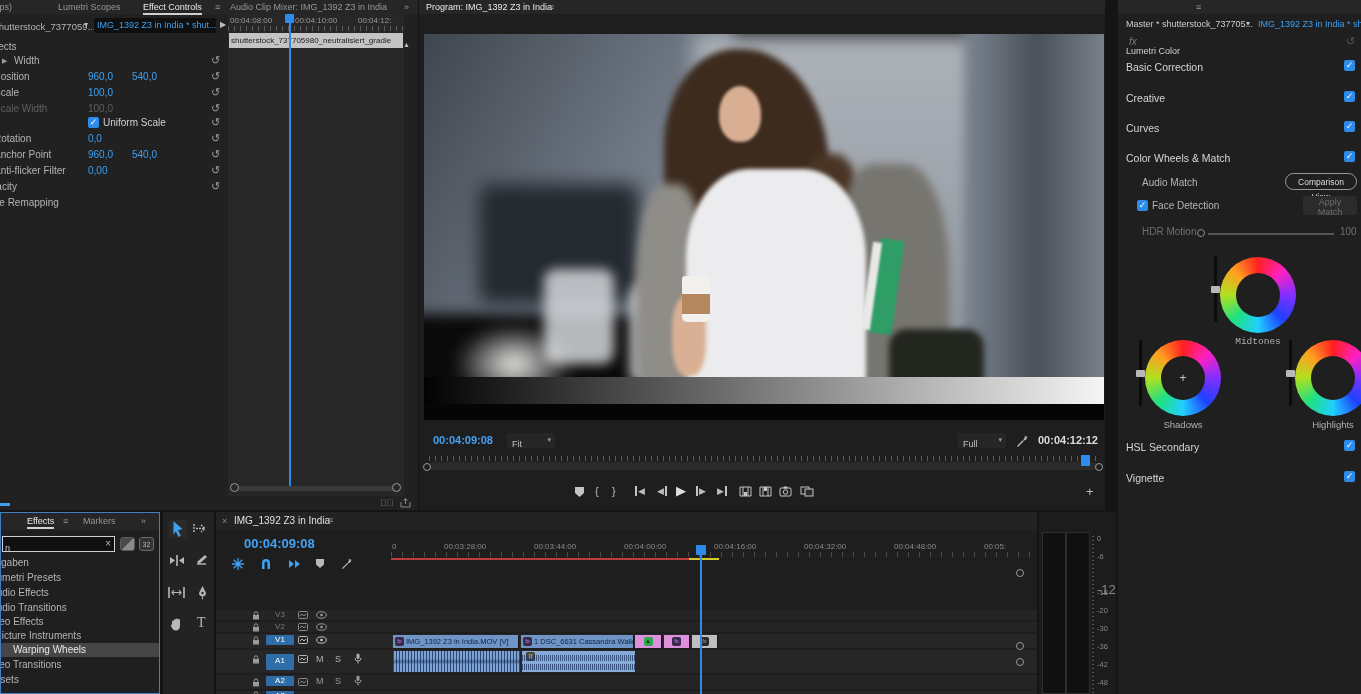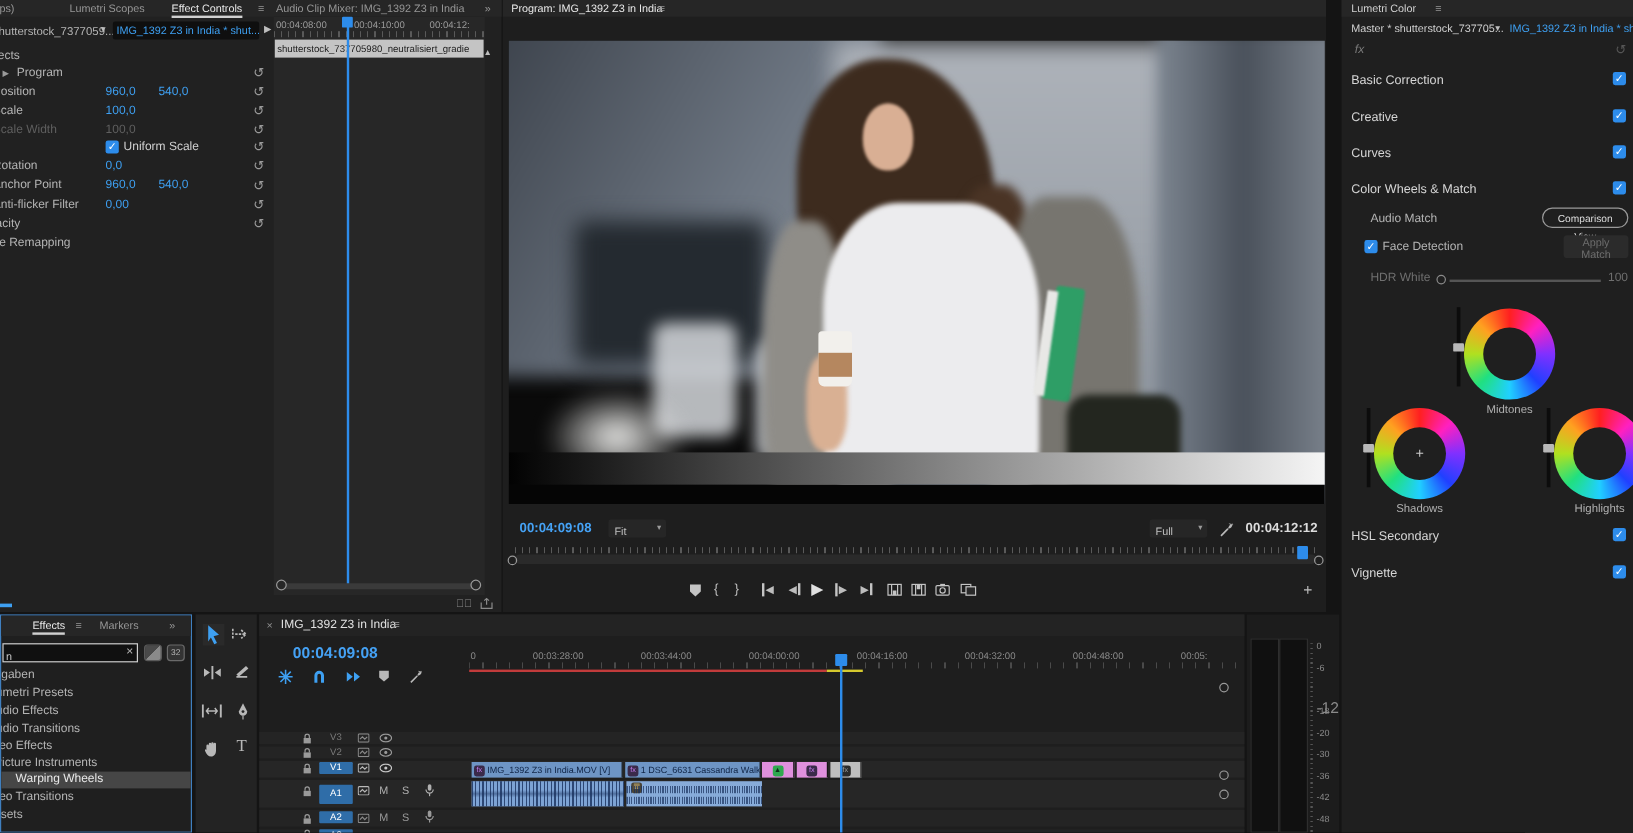--- a/index.html
+++ b/index.html
@@ -64,21 +64,21 @@
     <span class="abs icon" style="left:84px;top:20px;font-size:8px;">▾</span>
     <div class="abs" style="left:94px;top:18px;width:122px;height:15px;background:#0f0f0f;border-radius:2px;overflow:hidden;">
       <span class="val" style="font-size:9px;line-height:15px;padding-left:3px;display:block;white-space:nowrap;">IMG_1392 Z3 in India * shut...</span>
     </div>
     <span class="abs icon" style="left:220px;top:20px;font-size:8px;">▶</span>
 
     <span class="abs lbl" style="left:-42px;top:41px;">Video Effects</span>
     <span class="abs icon" style="left:403px;top:41px;font-size:7px;">▲</span>
 
     <span class="abs icon" style="left:2px;top:57px;font-size:7px;color:#9a9a9a;">▶</span>
-    <span class="abs lbl" style="left:14px;top:55px;">Program</span>
+    <span class="abs lbl" style="left:14px;top:55px;">Width</span>
     <span class="abs reset" style="left:211px;top:54px;">↺</span>
 
     <span class="abs lbl" style="left:-6px;top:71px;">Position</span>
     <span class="abs val" style="left:88px;top:71px;">960,0</span>
     <span class="abs val" style="left:132px;top:71px;">540,0</span>
     <span class="abs reset" style="left:211px;top:70px;">↺</span>
 
     <span class="abs lbl" style="left:-6px;top:87px;">Scale</span>
     <span class="abs val" style="left:88px;top:87px;">100,0</span>
     <span class="abs reset" style="left:211px;top:86px;">↺</span>
@@ -211,21 +211,21 @@
       </svg>
     <svg class="abs" style="left:381px;top:486px;" width="14" height="11" viewBox="0 0 14 11">
         <rect x="1" y="1" width="8" height="7" stroke="#c4c4c4" fill="none"></rect>
         <rect x="5" y="3" width="8" height="7" fill="#2a2a2a" stroke="#c4c4c4"></rect>
       </svg>
     <span class="abs icon" style="left:667px;top:484px;font-size:13px;">+</span>
   </div>
 
   <div class="panel" style="left:1118px;top:0;width:243px;height:694px;background:#1f1f1f;">
     <div class="hdr" style="background:#262626;">
-      <span class="tab" style="left:8px;color:#d0d0d0;">Lumetri Color</span>
+      <span class="tab" style="left:8px;color:#d0d0d0;margin-top:44px;">Lumetri Color</span>
       <span class="tab" style="left:78px;">≡</span>
     </div>
     <span class="abs" style="left:8px;top:19px;font-size:9px;color:#cfcfcf;white-space:nowrap;">Master * shutterstock_737705...</span>
     <span class="abs icon" style="left:128px;top:19px;font-size:8px;">▾</span>
     <span class="abs val" style="left:140px;top:19px;font-size:9px;white-space:nowrap;overflow:hidden;width:103px;">IMG_1392 Z3 in India * shu</span>
     <span class="abs" style="left:11px;top:36px;font-size:10px;font-style:italic;color:#7a7a7a;">fx</span>
     <span class="abs reset" style="left:228px;top:35px;color:#555;">↺</span>
 
     <span class="sect" style="left:8px;top:61px;">Basic Correction</span>
     <span class="abs cb" style="left:226px;top:60px;">✓</span>
@@ -239,32 +239,32 @@
     <span class="sect" style="left:8px;top:152px;">Color Wheels &amp; Match</span>
     <span class="abs cb" style="left:226px;top:151px;">✓</span>
 
     <span class="abs lbl" style="left:24px;top:177px;">Audio Match</span>
     <button class="pillbtn" style="left:167px;top:173px;width:72px;height:17px;line-height:15px;">Comparison View</button>
 
     <span class="abs cb" style="left:19px;top:200px;">✓</span>
     <span class="abs lbl" style="left:34px;top:200px;">Face Detection</span>
     <button class="darkbtn" style="left:185px;top:196px;width:54px;height:19px;border:none;">Apply Match</button>
 
-    <span class="abs" style="left:24px;top:226px;font-size:10px;color:#6f6f6f;">HDR White</span>
+    <span class="abs" style="left:24px;top:226px;font-size:10px;color:#6f6f6f;">HDR Motion</span>
     <span class="abs" style="left:79px;top:229px;width:8px;height:8px;border:1.5px solid #8a8a8a;border-radius:50%;"></span>
     <div class="abs" style="left:90px;top:233px;width:126px;height:2px;background:#555;"></div>
     <span class="abs" style="left:222px;top:226px;font-size:10px;color:#6f6f6f;">100</span>
 
     <div class="vslider" style="left:96px;top:256px;">
         <span class="h"></span>
       </div>
     <div class="ring" style="left:102px;top:257px;width:76px;height:76px;">
         <div class="hole"></div>
       </div>
-    <span class="wheel-lbl" style="left:100px;top:336px;">Midtones</span>
+    <span class="wheel-lbl" style="left:100px;top:336px;font-family:Liberation Mono, monospace;">Midtones</span>
 
     <div class="vslider" style="left:21px;top:340px;">
         <span class="h"></span>
       </div>
     <div class="ring" style="left:27px;top:340px;width:76px;height:76px;">
       <div class="hole" style="color:#c8c8c8;font-size:12px;text-align:center;line-height:44px;">+</div>
     </div>
     <span class="wheel-lbl" style="left:25px;top:419px;">Shadows</span>
 
     <div class="vslider" style="left:171px;top:340px;">

